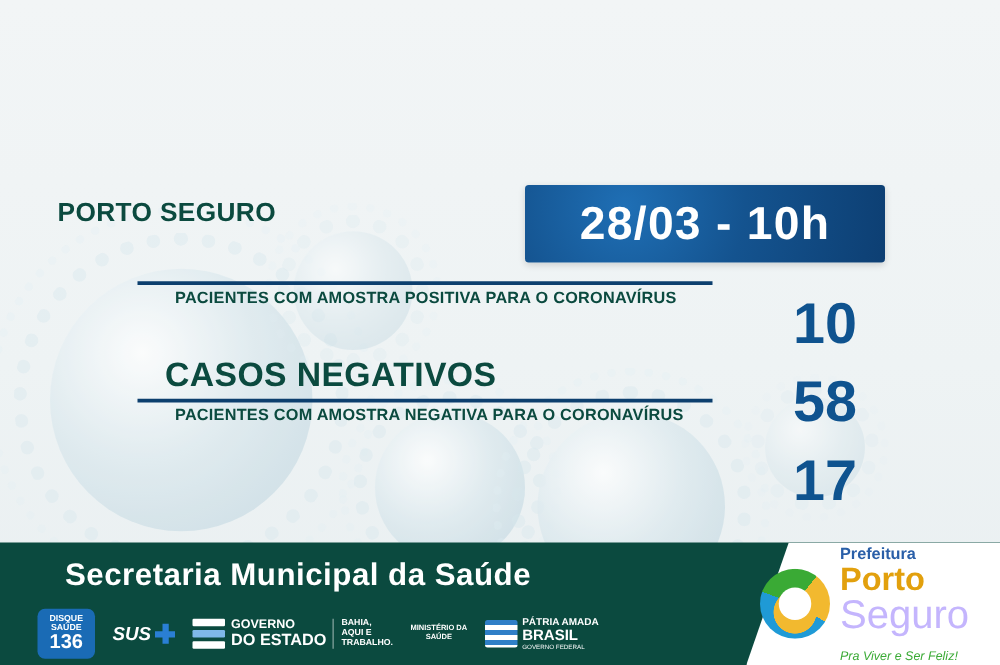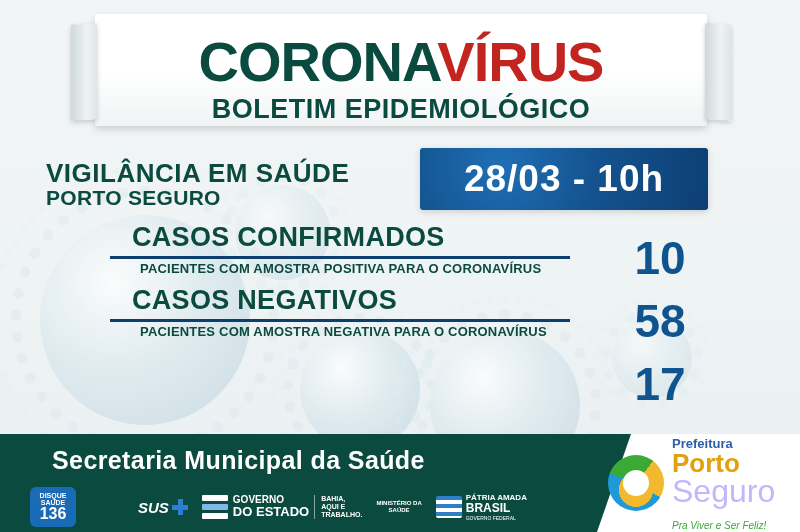--- a/index.html
+++ b/index.html
@@ -243,21 +243,20 @@
   }
   .logo-disque .big { font-size: 16px; line-height: 1; }
   .logo-sus {
     display: flex;
     align-items: center;
     gap: 3px;
     color: #fff;
     font-size: 15px;
     font-weight: bold;
     font-style: italic;
-    margin-left: 48px;
   }
   .cross {
     width: 16px; height: 16px;
     position: relative;
   }
   .cross::before, .cross::after {
     content: "";
     position: absolute;
     background: #2a7fd4;
   }
@@ -343,36 +342,30 @@
 <body>
 
 <div class="poster">
 
   <div class="virus v1"></div>
   <div class="virus v4"></div>
   <div class="virus v2"></div>
   <div class="virus v3"></div>
   <div class="virus v5"></div>
 
-  <div class="header-band">
-    <div class="title-main"><span>CORONA</span><span class="red">VÍRUS</span></div>
-    <div class="title-sub">BOLETIM EPIDEMIOLÓGICO</div>
-  </div>
 
   <div class="vigilancia">
-    <div class="l1">VIGILÂNCIA EM SAÚDE</div>
     <div class="l2">PORTO SEGURO</div>
   </div>
 
   <div class="date-badge">
     <span>28/03 - 10h</span>
   </div>
 
   <div class="case c1">
-    <div class="label">CASOS CONFIRMADOS</div>
     <div class="rule"></div>
     <div class="desc">PACIENTES COM AMOSTRA POSITIVA PARA O CORONAVÍRUS</div>
   </div>
   <div class="count n1">10</div>
 
   <div class="case c2">
     <div class="label">CASOS NEGATIVOS</div>
     <div class="rule"></div>
     <div class="desc">PACIENTES COM AMOSTRA NEGATIVA PARA O CORONAVÍRUS</div>
   </div>

